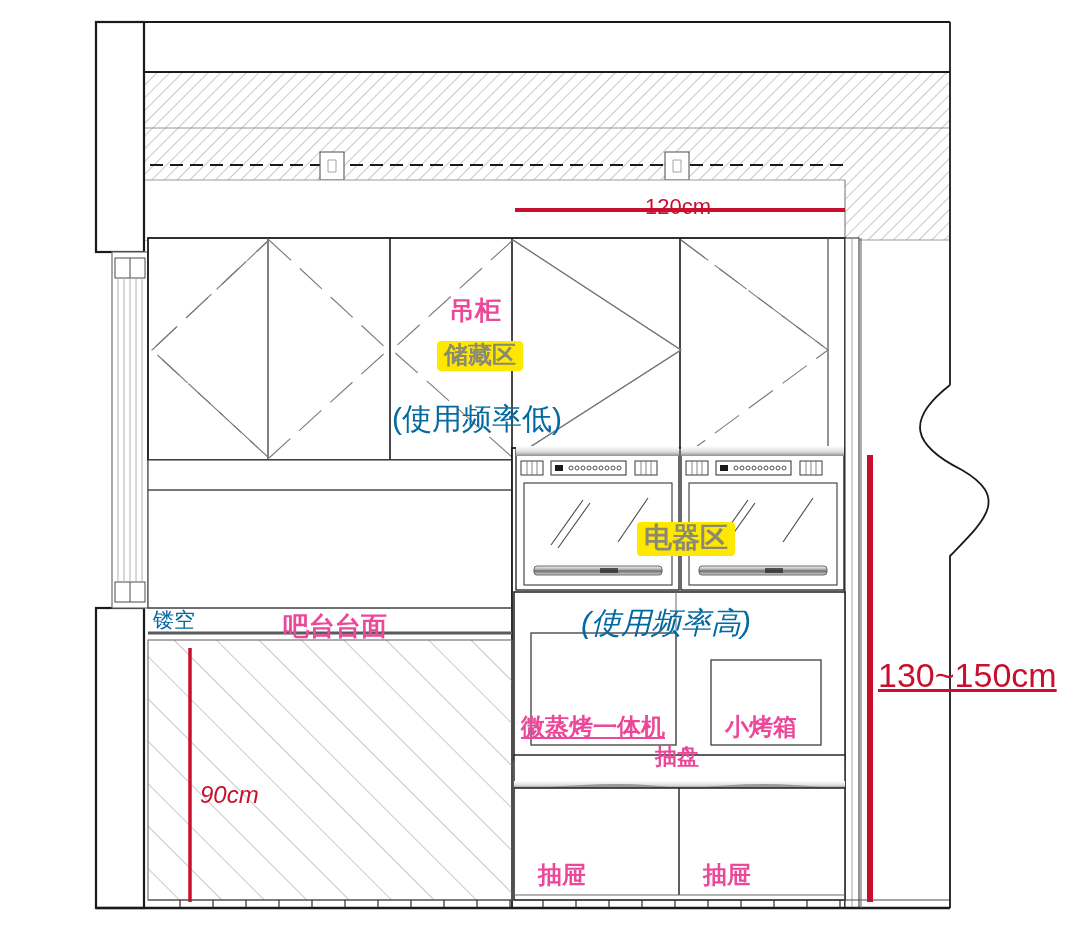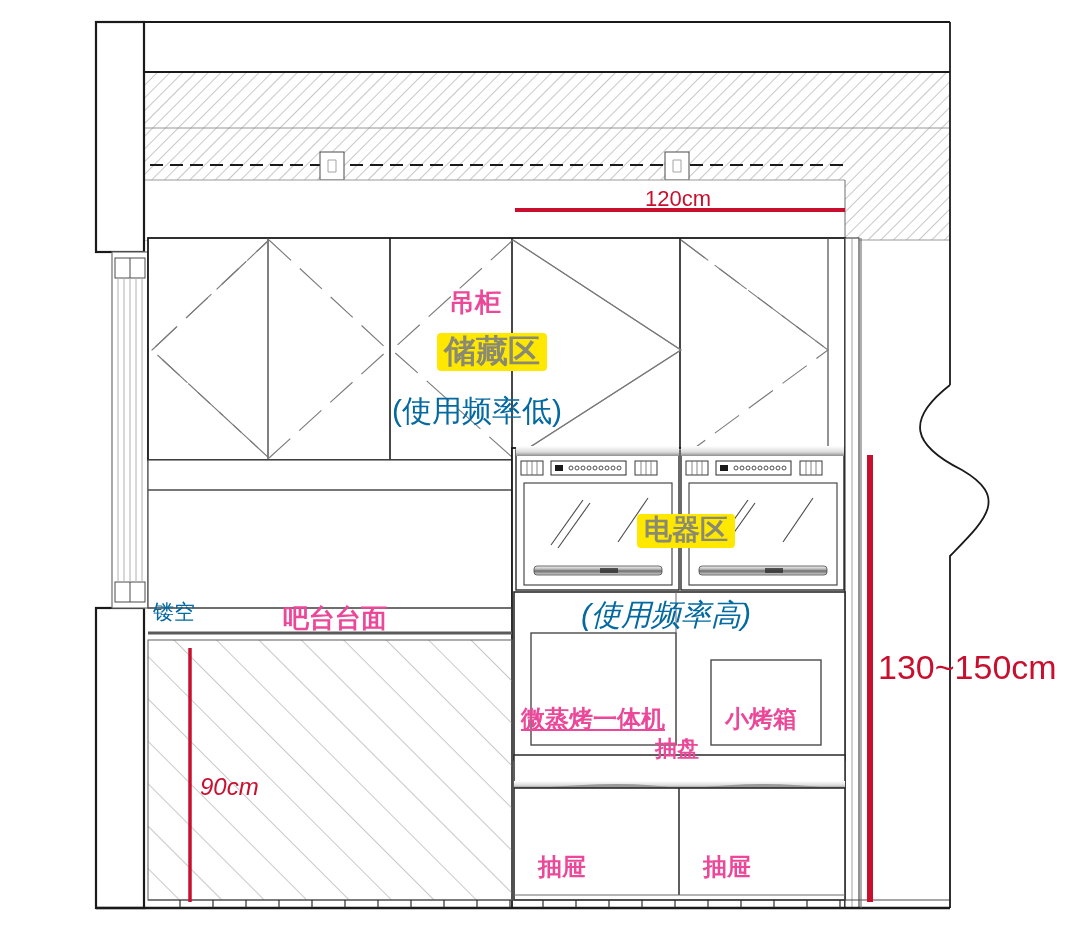--- a/index.html
+++ b/index.html
@@ -21,20 +21,21 @@
     position: absolute;
     left: 0;
     top: 0;
     width: 1080px;
     height: 925px;
   }
   .lbl {
     position: absolute;
     white-space: nowrap;
     line-height: 1;
+    margin-top: 8px;
   }
   .lbl-red {
     color: #ec4899;
     font-weight: bold;
   }
   .lbl-blue {
     color: #0369a1;
   }
   .lbl-black {
     color: #0369a1;
@@ -298,35 +299,35 @@
       <line x1="515" y1="210" x2="845" y2="210" stroke="#c8102e" stroke-width="4"></line>
       <line x1="190" y1="648" x2="190" y2="902" stroke="#c8102e" stroke-width="3.5"></line>
       <line x1="870" y1="455" x2="870" y2="902" stroke="#c8102e" stroke-width="6"></line>
     </g>
   </svg>
 
   <div class="lbl dim-red" style="left:645px; top:188px; font-size:22px;">120cm</div>
 
   <div class="lbl lbl-red" style="left:449px; top:289px; font-size:26px;">吊柜</div>
 
-  <div class="lbl lbl-hl" style="left:437px; top:333px; font-size:32px;">储藏区</div>
+  <div class="lbl lbl-hl" style="left:437px; top:333px; font-size:24px;">储藏区</div>
 
   <div class="lbl lbl-blue" style="left:392px; top:396px; font-size:30px;">(使用频率低)</div>
 
   <div class="lbl lbl-hl" style="left:637px; top:514px; font-size:28px;">电器区</div>
 
   <div class="lbl lbl-blue" style="left:581px; top:600px; font-size:30px;font-style:italic;">(使用频率高)</div>
 
   <div class="lbl lbl-black" style="left:153px; top:601px; font-size:21px;">镂空</div>
 
   <div class="lbl lbl-red" style="left:283px; top:605px; font-size:26px;">吧台台面</div>
 
   <div class="lbl dim-red" style="left:200px; top:775px; font-size:24px;font-style:italic;">90cm</div>
 
-  <div class="lbl dim-red" style="left:878px; top:650px; font-size:34px;">130~150cm</div>
+  <div class="lbl dim-red" style="left:878px; top:650px; font-size:34px;text-decoration:underline;">130~150cm</div>
 
   <div class="lbl lbl-red" style="left:521px; top:707px; font-size:24px;text-decoration:underline;">微蒸烤一体机</div>
 
   <div class="lbl lbl-red" style="left:725px; top:707px; font-size:24px;">小烤箱</div>
 
   <div class="lbl lbl-red" style="left:655px; top:738px; font-size:22px;">抽盘</div>
 
   <div class="lbl lbl-red" style="left:538px; top:855px; font-size:24px;">抽屉</div>
 
   <div class="lbl lbl-red" style="left:703px; top:855px; font-size:24px;">抽屉</div>

